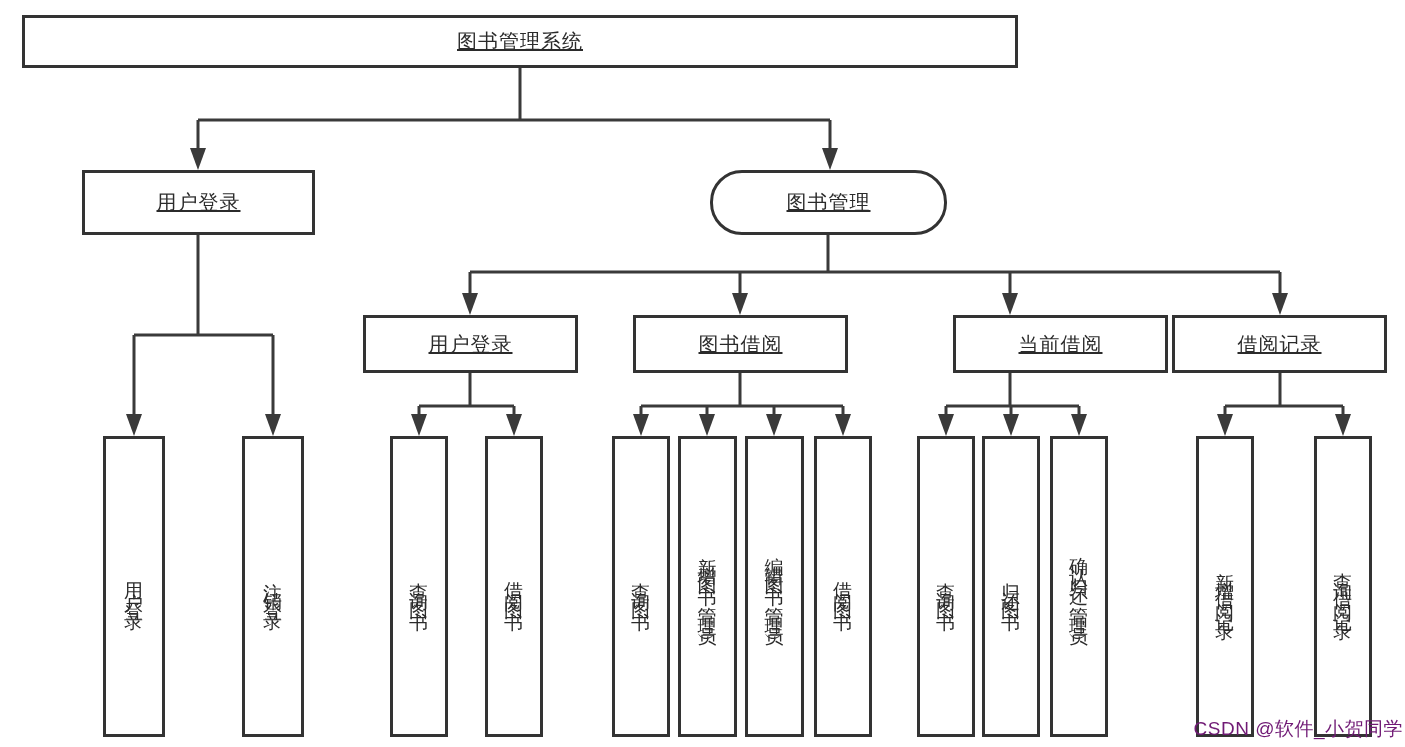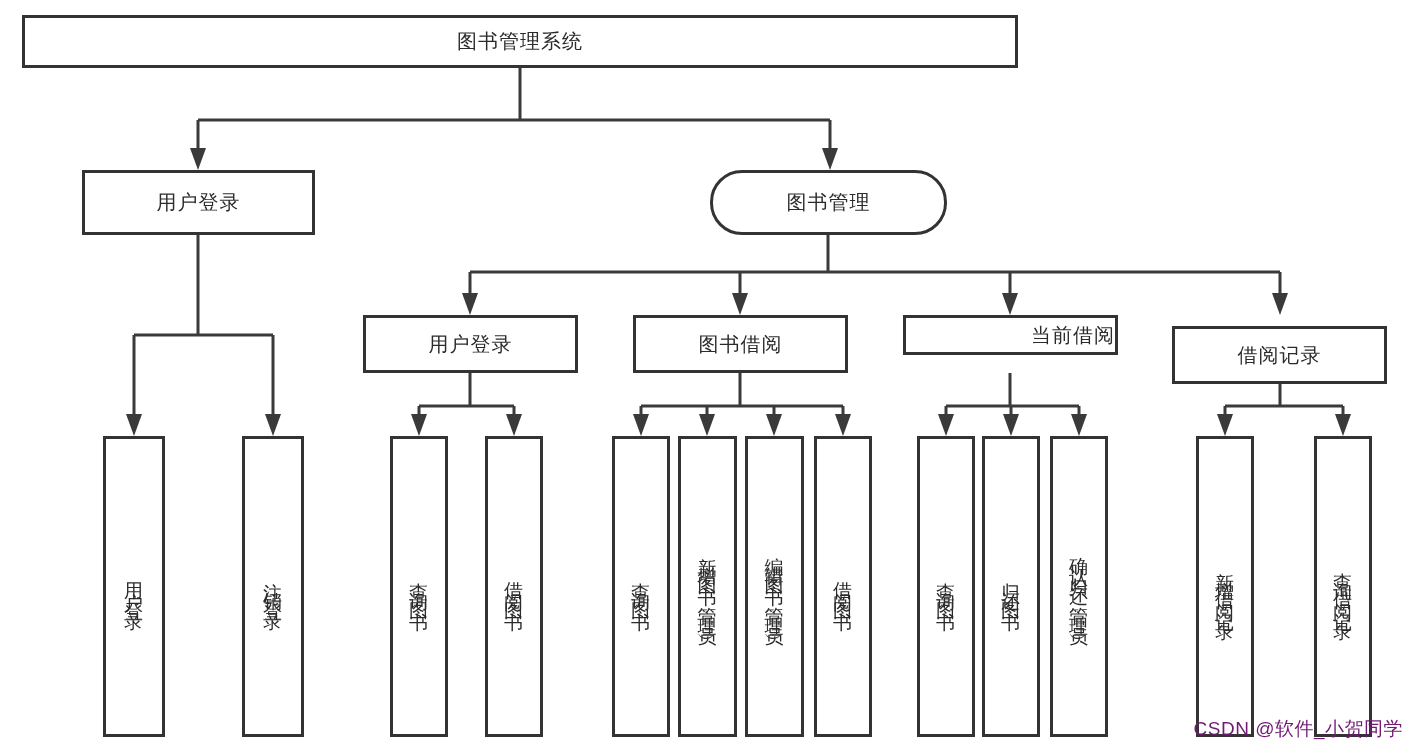--- a/index.html
+++ b/index.html
@@ -23,20 +23,21 @@
     position: absolute;
     box-sizing: border-box;
     border: 3px solid #333333;
     background: #ffffff;
     display: flex;
     align-items: center;
     justify-content: center;
     font-size: 20px;
     color: #2b2b2b;
     letter-spacing: 1px;
+    text-decoration: underline;
   }
   .vbox {
     position: absolute;
     top: 436px;
     height: 301px;
     box-sizing: border-box;
     border: 3px solid #333333;
     background: #ffffff;
     display: flex;
     align-items: center;
@@ -113,24 +114,24 @@
   <div class="hbox" style="left:710px; top:170px; width:237px; height:65px;border-radius:32px;">
     <span>图书管理</span>
   </div>
 
   <div class="hbox" style="left:363px; top:315px; width:215px; height:58px;">
     <span>用户登录</span>
   </div>
   <div class="hbox" style="left:633px; top:315px; width:215px; height:58px;">
     <span>图书借阅</span>
   </div>
-  <div class="hbox" style="left:903px; top:315px; width:215px; height:40px;justify-content:flex-end;">
+  <div class="hbox" style="left:953px; top:315px; width:215px; height:58px;">
     <span>当前借阅</span>
   </div>
-  <div class="hbox" style="left:1172px; top:315px; width:215px; height:58px;margin-top:11px;">
+  <div class="hbox" style="left:1172px; top:315px; width:215px; height:58px;">
     <span>借阅记录</span>
   </div>
 
   <div class="vbox" style="left:103px; width:62px;">
     <span>用户登录</span>
   </div>
   <div class="vbox" style="left:242px; width:62px;">
     <span>注销登录</span>
   </div>
 

